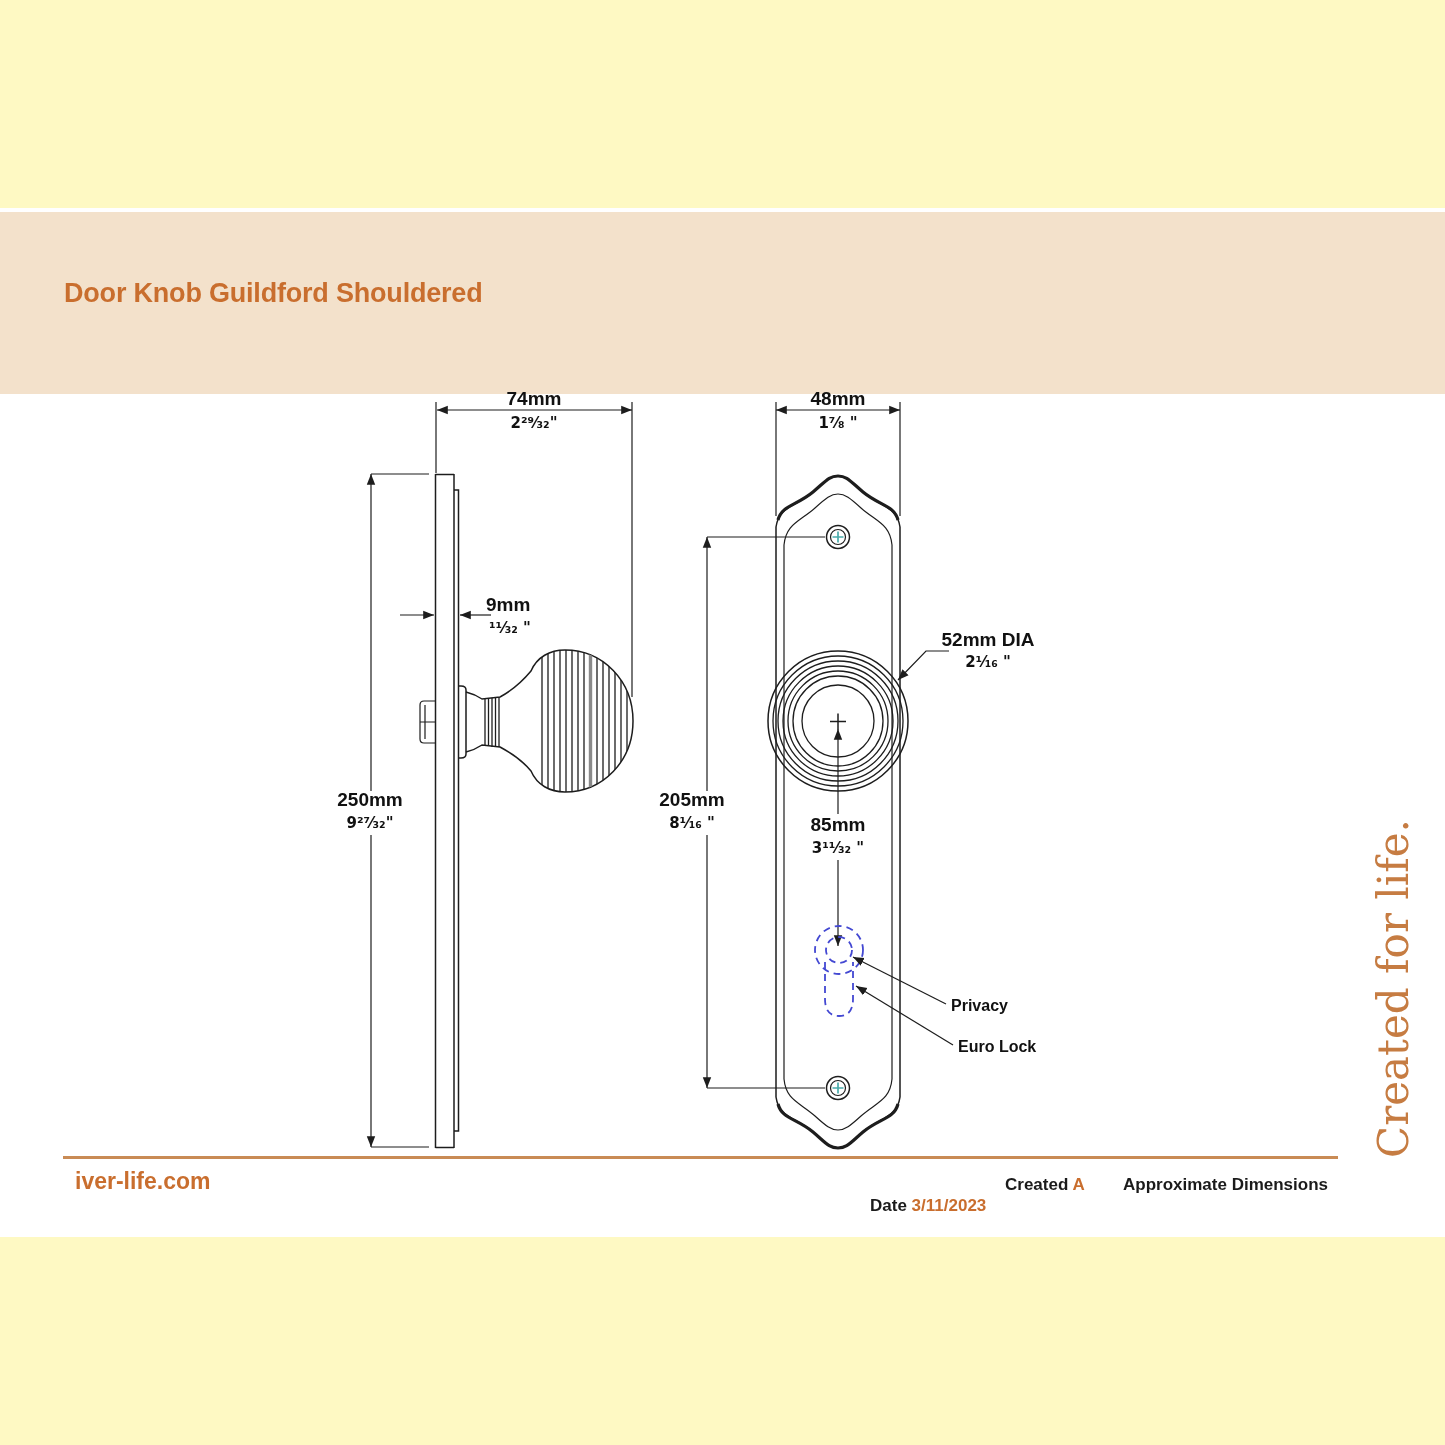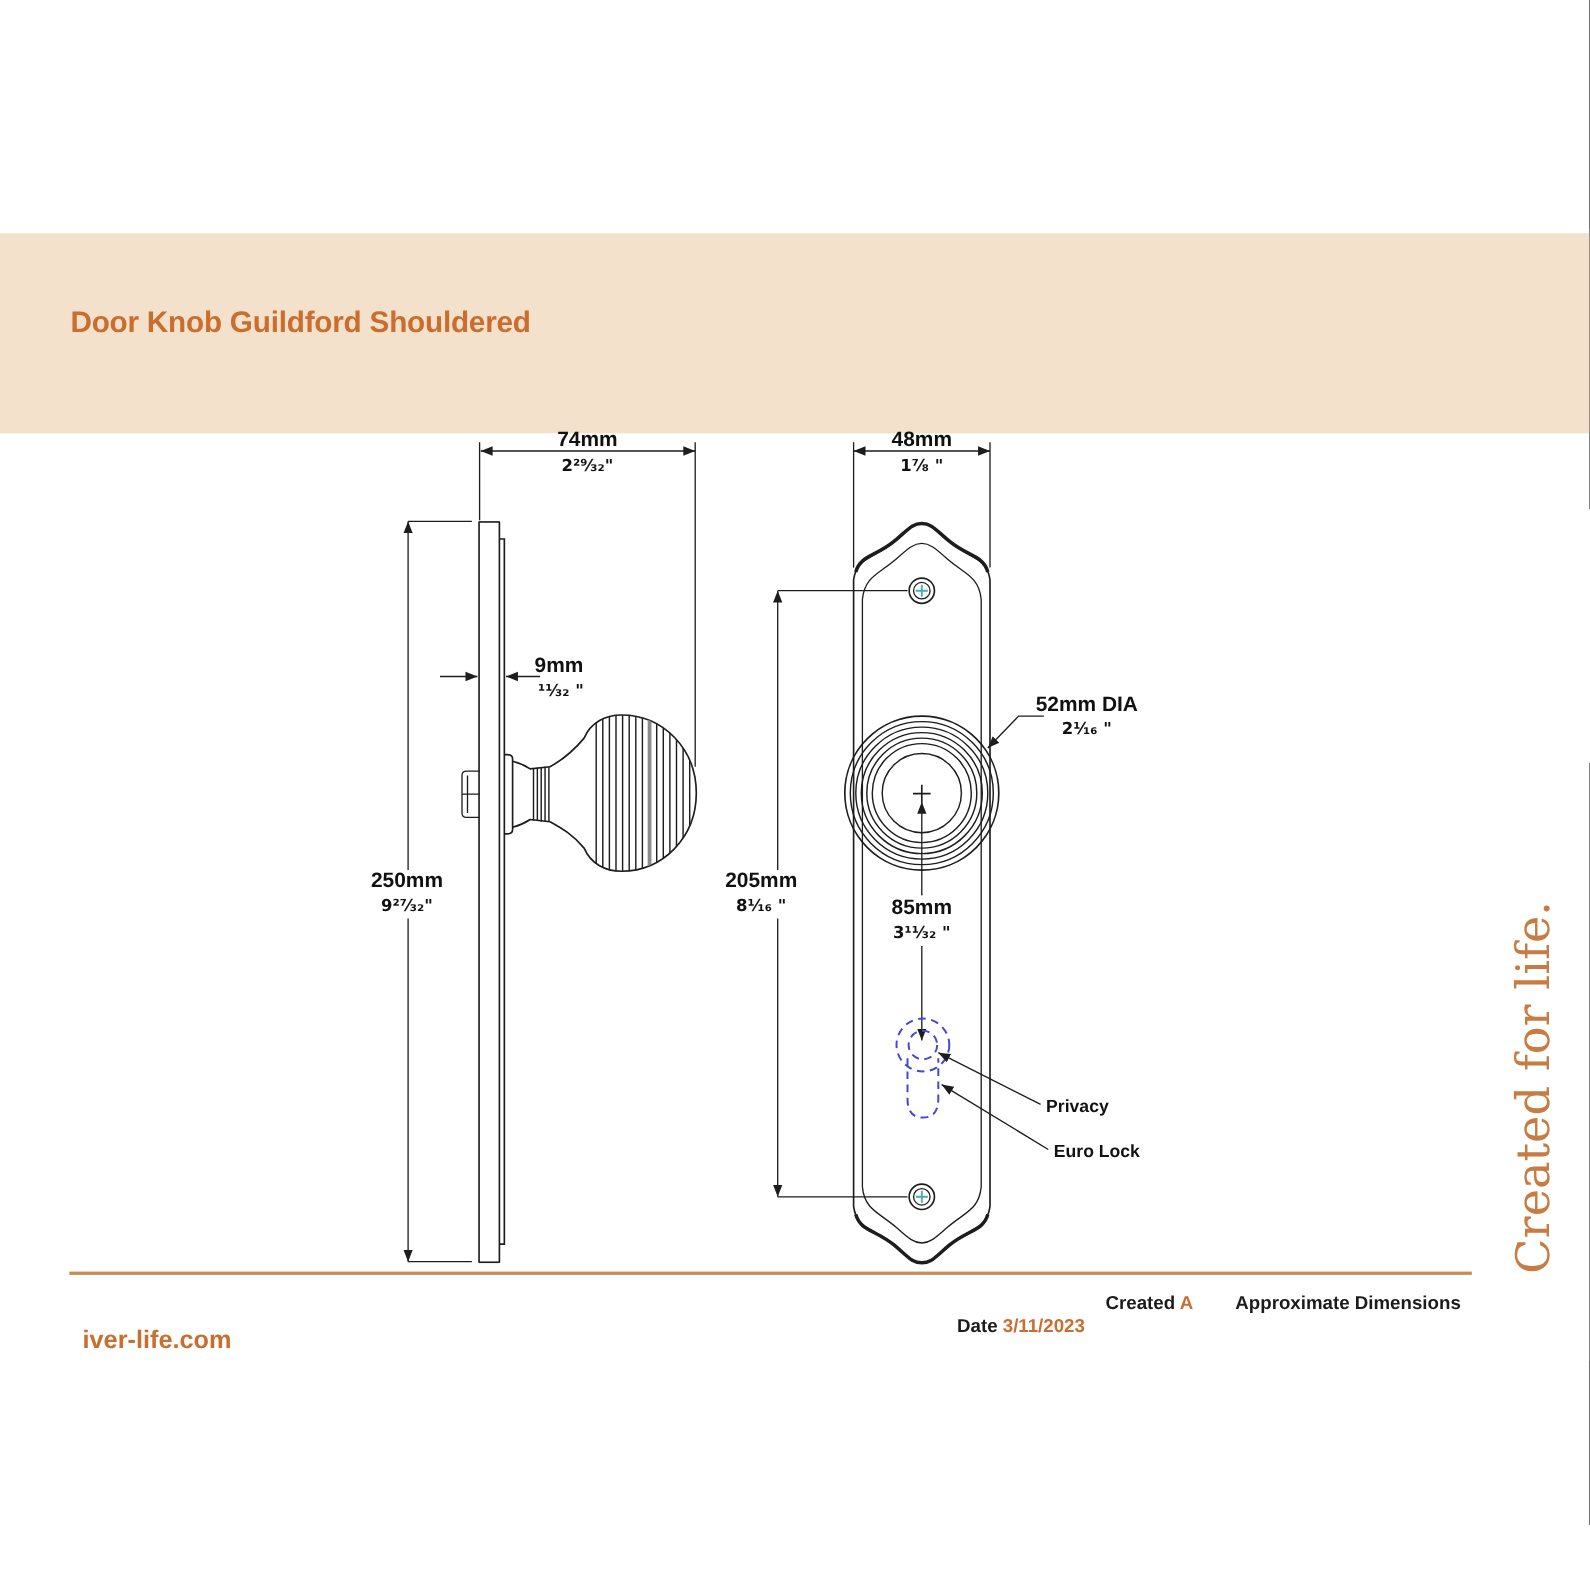--- a/index.html
+++ b/index.html
@@ -1,30 +1,30 @@
 <!DOCTYPE html>
 <html><head>
 <meta charset="utf-8">
 <style>
   html,body{margin:0;padding:0;background:#000;}
-  .frame{position:relative;width:1445px;height:1445px;background:#ffffff;overflow:hidden;
+  .frame{position:relative;width:1445px;height:1445px;background:#fef9c3;overflow:hidden;
          font-family:"Liberation Sans",sans-serif;}
   .page{position:absolute;left:0;top:208px;width:1445px;height:1029px;background:#ffffff;}
   .banner{position:absolute;left:0;top:212px;width:1445px;height:182px;background:#f3e1cb;}
   .doc-title{position:absolute;left:64px;top:278px;font-size:27px;font-weight:bold;
              letter-spacing:-0.2px;color:#c96e2e;}
   .logo{position:absolute;right:28px;top:178px;font-family:"DejaVu Serif",serif;
         font-weight:bold;font-size:235px;line-height:230px;letter-spacing:-0.045em;
         color:#c67c42;}
   .tagline{position:absolute;left:1247px;top:990px;width:290px;height:46px;
            transform:rotate(-90deg);text-align:center;font-family:"DejaVu Serif",serif;
            font-size:42px;color:#c67c42;white-space:nowrap;}
   .drawing-svg{position:absolute;left:0;top:0;width:1445px;height:1445px;}
   .rule{position:absolute;left:63px;top:1156px;width:1275px;height:3px;background:#c98b55;}
-  .site{position:absolute;left:75px;top:1168px;font-size:23px;font-weight:bold;color:#c96e2e;margin-top:36px;}
+  .site{position:absolute;left:75px;top:1168px;font-size:23px;font-weight:bold;color:#c96e2e;}
   .meta{position:absolute;top:1175px;font-size:17px;font-weight:bold;color:#1b1b1b;white-space:nowrap;}
   .meta .val{color:#c96e2e;}
   .m-date{left:870px;margin-top:21px;} .m-rev{left:1005px;} .m-note{left:1123px;}
 
   
   .ln{stroke:#1d1d1d;stroke-width:1.5;fill:none;}
   .thin{stroke:#1d1d1d;stroke-width:1.2;fill:none;}
   .heavy{stroke:#1d1d1d;stroke-width:3.2;fill:none;}
   .reed{stroke:#1d1d1d;stroke-width:1.3;fill:none;}
   .reed-dark{stroke:#8a8a8a;stroke-width:3.4;fill:none;}

